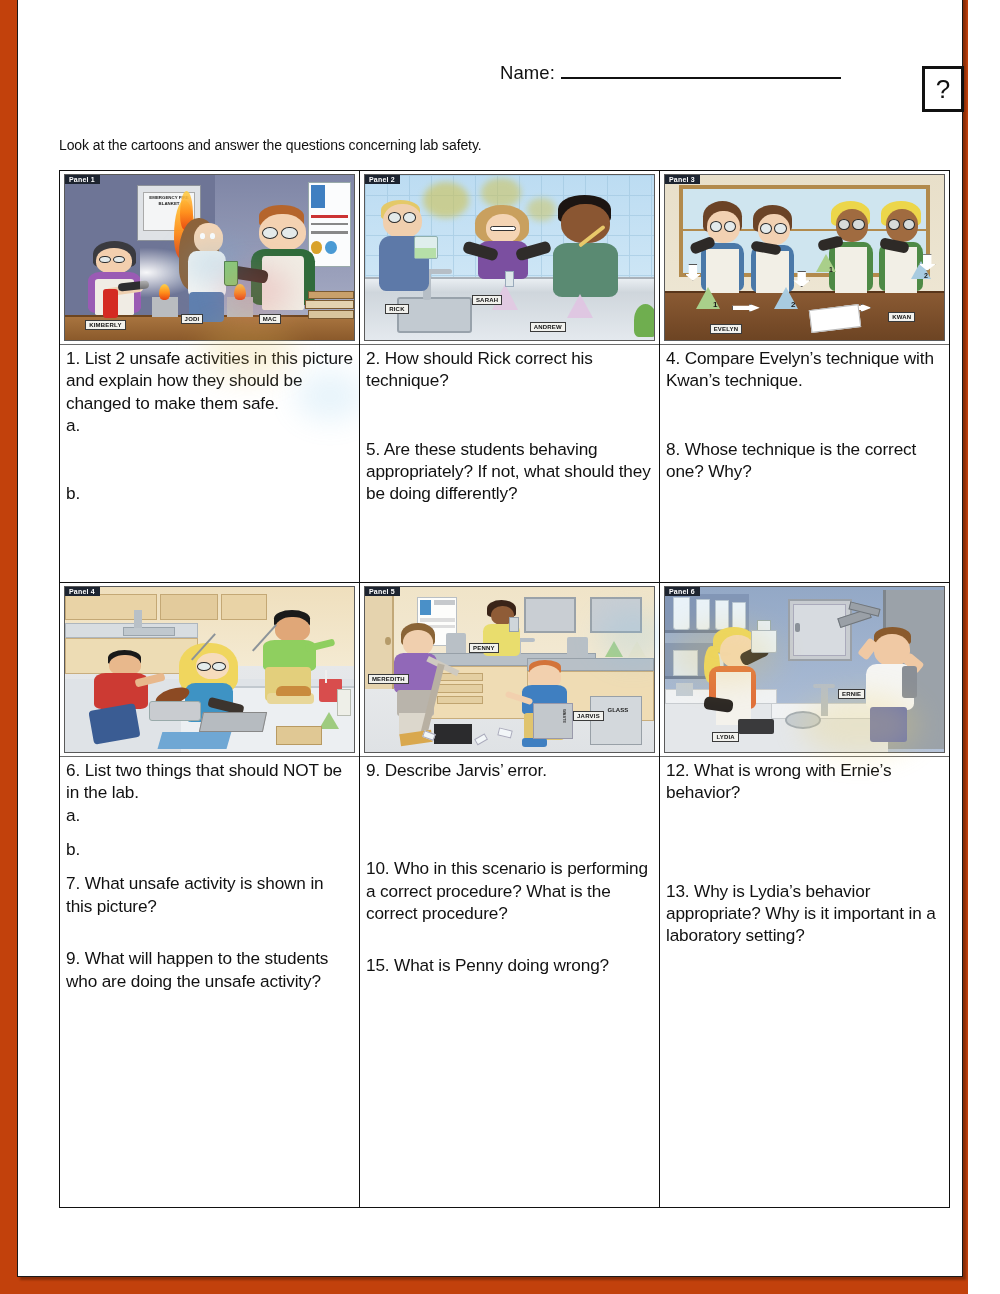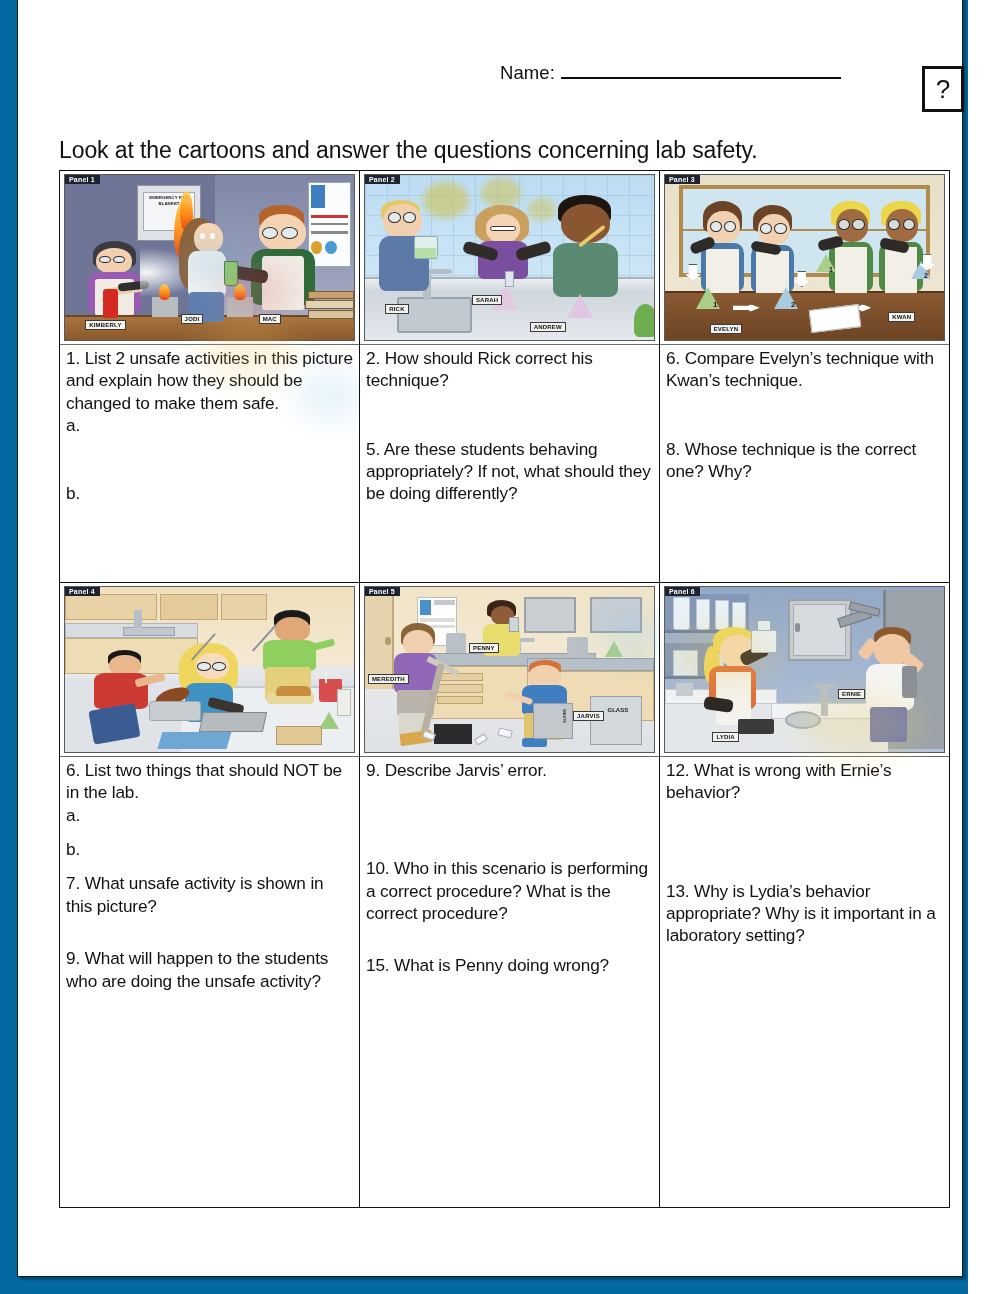--- a/index.html
+++ b/index.html
@@ -6,21 +6,21 @@
   html, body {
     margin: 0; padding: 0;
     width: 1000px; height: 1294px;
     background: #ffffff;
     font-family: "Liberation Sans", sans-serif;
   }
 
   #page {
     position: relative;
     width: 968px; height: 1294px;
-    background: #0369a1;
+    background: #c2410c;
     overflow: hidden;
   }
 
   
   .sheet {
     position: absolute;
     left: 17px; top: -4px;
     width: 946px; height: 1281px;
     background: #ffffff;
     border: 1.5px solid #1a1a1a;
@@ -70,21 +70,21 @@
     -webkit-text-stroke: 2.2px #111111;
     paint-order: stroke fill;
     line-height: 1;
     white-space: nowrap;
   }
 
   
   .instruction {
     position: absolute;
     left: 59px; top: 137px;
-    font-size: 23px;
+    font-size: 14px;
     color: #111;
     letter-spacing: -0.1px;
   }
 
   
   .grid {
     position: absolute;
     left: 59px; top: 170px;
     width: 890px; height: 1037px;
     border-collapse: collapse;
@@ -430,21 +430,21 @@
               <div class="sc" style="left:91%;top:48%;width:6%;height:10%;background:#fff;border:1px solid #555;clip-path:polygon(25% 0,75% 0,75% 60%,100% 60%,50% 100%,0 60%,25% 60%);"></div>
 
               <div class="sc" style="left:52%;top:80%;width:18%;height:14%;background:#fff;border:1px solid #bbb;transform:rotate(-7deg);"></div>
               <span class="namebadge" style="left:16%;top:90%;">EVELYN</span>
               <span class="namebadge" style="left:80%;top:83%;">KWAN</span>
             </div>
             <span class="panel-tag">Panel 3</span>
           </div>
 
           <div class="qtext">
-            <p>6. Compare Evelyn’s technique with Kwan’s technique.</p>
+            <p>4. Compare Evelyn’s technique with Kwan’s technique.</p>
             <div class="q-gap-lg"></div>
             <p>8. Whose technique is the correct one? Why?</p>
           </div>
         </div>
       </td>
     </tr>
 
     <tr class="row-2">
 
       <td class="col-a">

